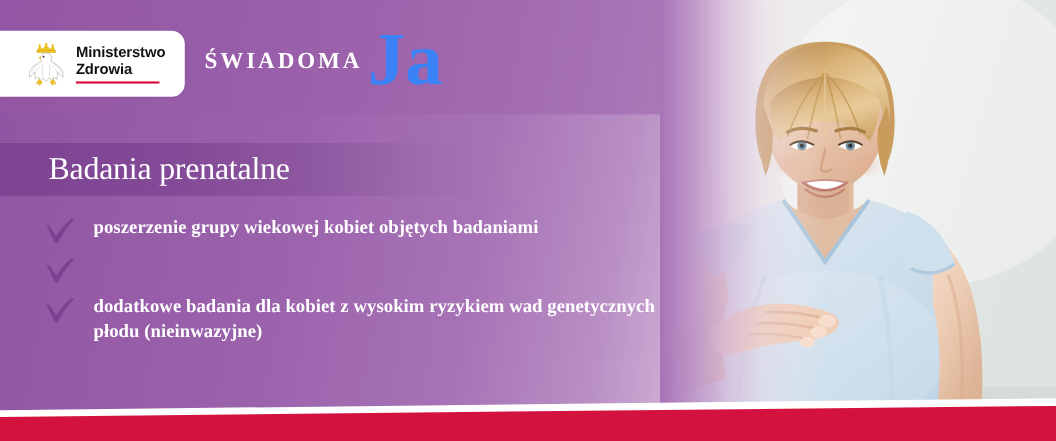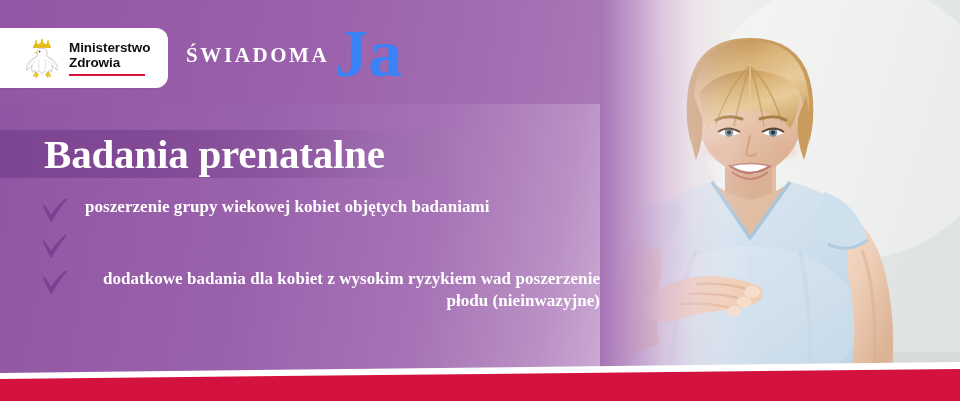--- a/index.html
+++ b/index.html
@@ -157,33 +157,32 @@
        rgba(140,86,158,0.92) 55%,
        rgba(156,108,172,0.62) 76%,
        rgba(170,128,184,0.25) 92%,
        rgba(176,136,190,0) 100%);
     display: flex;
     align-items: center;
   }
   .title-text {
     margin-left: 44px;
     font-family: "Liberation Serif", serif;
-    font-weight: 700;
-    font-size: 41px;
+    font-weight: 400;
+    font-size: 29px;
     line-height: 38px;
     color: #ffffff;
     letter-spacing: -0.2px;
   }
 
   
   .bullets {
     position: absolute;
     left: 40px; top: 196px;
     width: 560px;
-    text-align: right;
   }
   .bullet-row {
     display: flex;
     align-items: flex-start;
     margin-bottom: 9px;
   }
   .check-icon {
     flex: 0 0 auto;
     width: 30px; height: 26px;
     margin-top: 1px;
@@ -401,21 +400,21 @@
     <div class="bullet-row">
       <svg class="check-icon" viewBox="0 0 30 26" xmlns="http://www.w3.org/2000/svg">
         <path d="M2.5,8 Q3.5,7 5,8.6 L11,17.5 Q18,7.5 25.5,1.5 L27,2.8 Q19.5,10.5 12.5,23.5 Q11,25.5 9.8,23.4 Z" fill="#7d4090"></path>
       </svg>
     </div>
 
     <div class="bullet-row">
       <svg class="check-icon" viewBox="0 0 30 26" xmlns="http://www.w3.org/2000/svg">
         <path d="M2.5,8 Q3.5,7 5,8.6 L11,17.5 Q18,7.5 25.5,1.5 L27,2.8 Q19.5,10.5 12.5,23.5 Q11,25.5 9.8,23.4 Z" fill="#7d4090"></path>
       </svg>
-      <div class="bullet-text">dodatkowe badania dla kobiet z wysokim ryzykiem wad poszerzenie płodu (nieinwazyjne)</div>
+      <div class="bullet-text">dodatkowe badania dla kobiet z wysokim ryzykiem wad genetycznych płodu (nieinwazyjne)</div>
     </div>
 
   </div>
 
   <svg class="stripe-white" viewBox="0 0 960 62" preserveAspectRatio="none" xmlns="http://www.w3.org/2000/svg">
     <polygon points="0,34 960,23 960,62 0,62" fill="#ffffff"></polygon>
   </svg>
   <svg class="stripe-red" viewBox="0 0 960 40" preserveAspectRatio="none" xmlns="http://www.w3.org/2000/svg">
     <polygon points="0,18 960,8 960,40 0,40" fill="#d4123f"></polygon>
   </svg>

